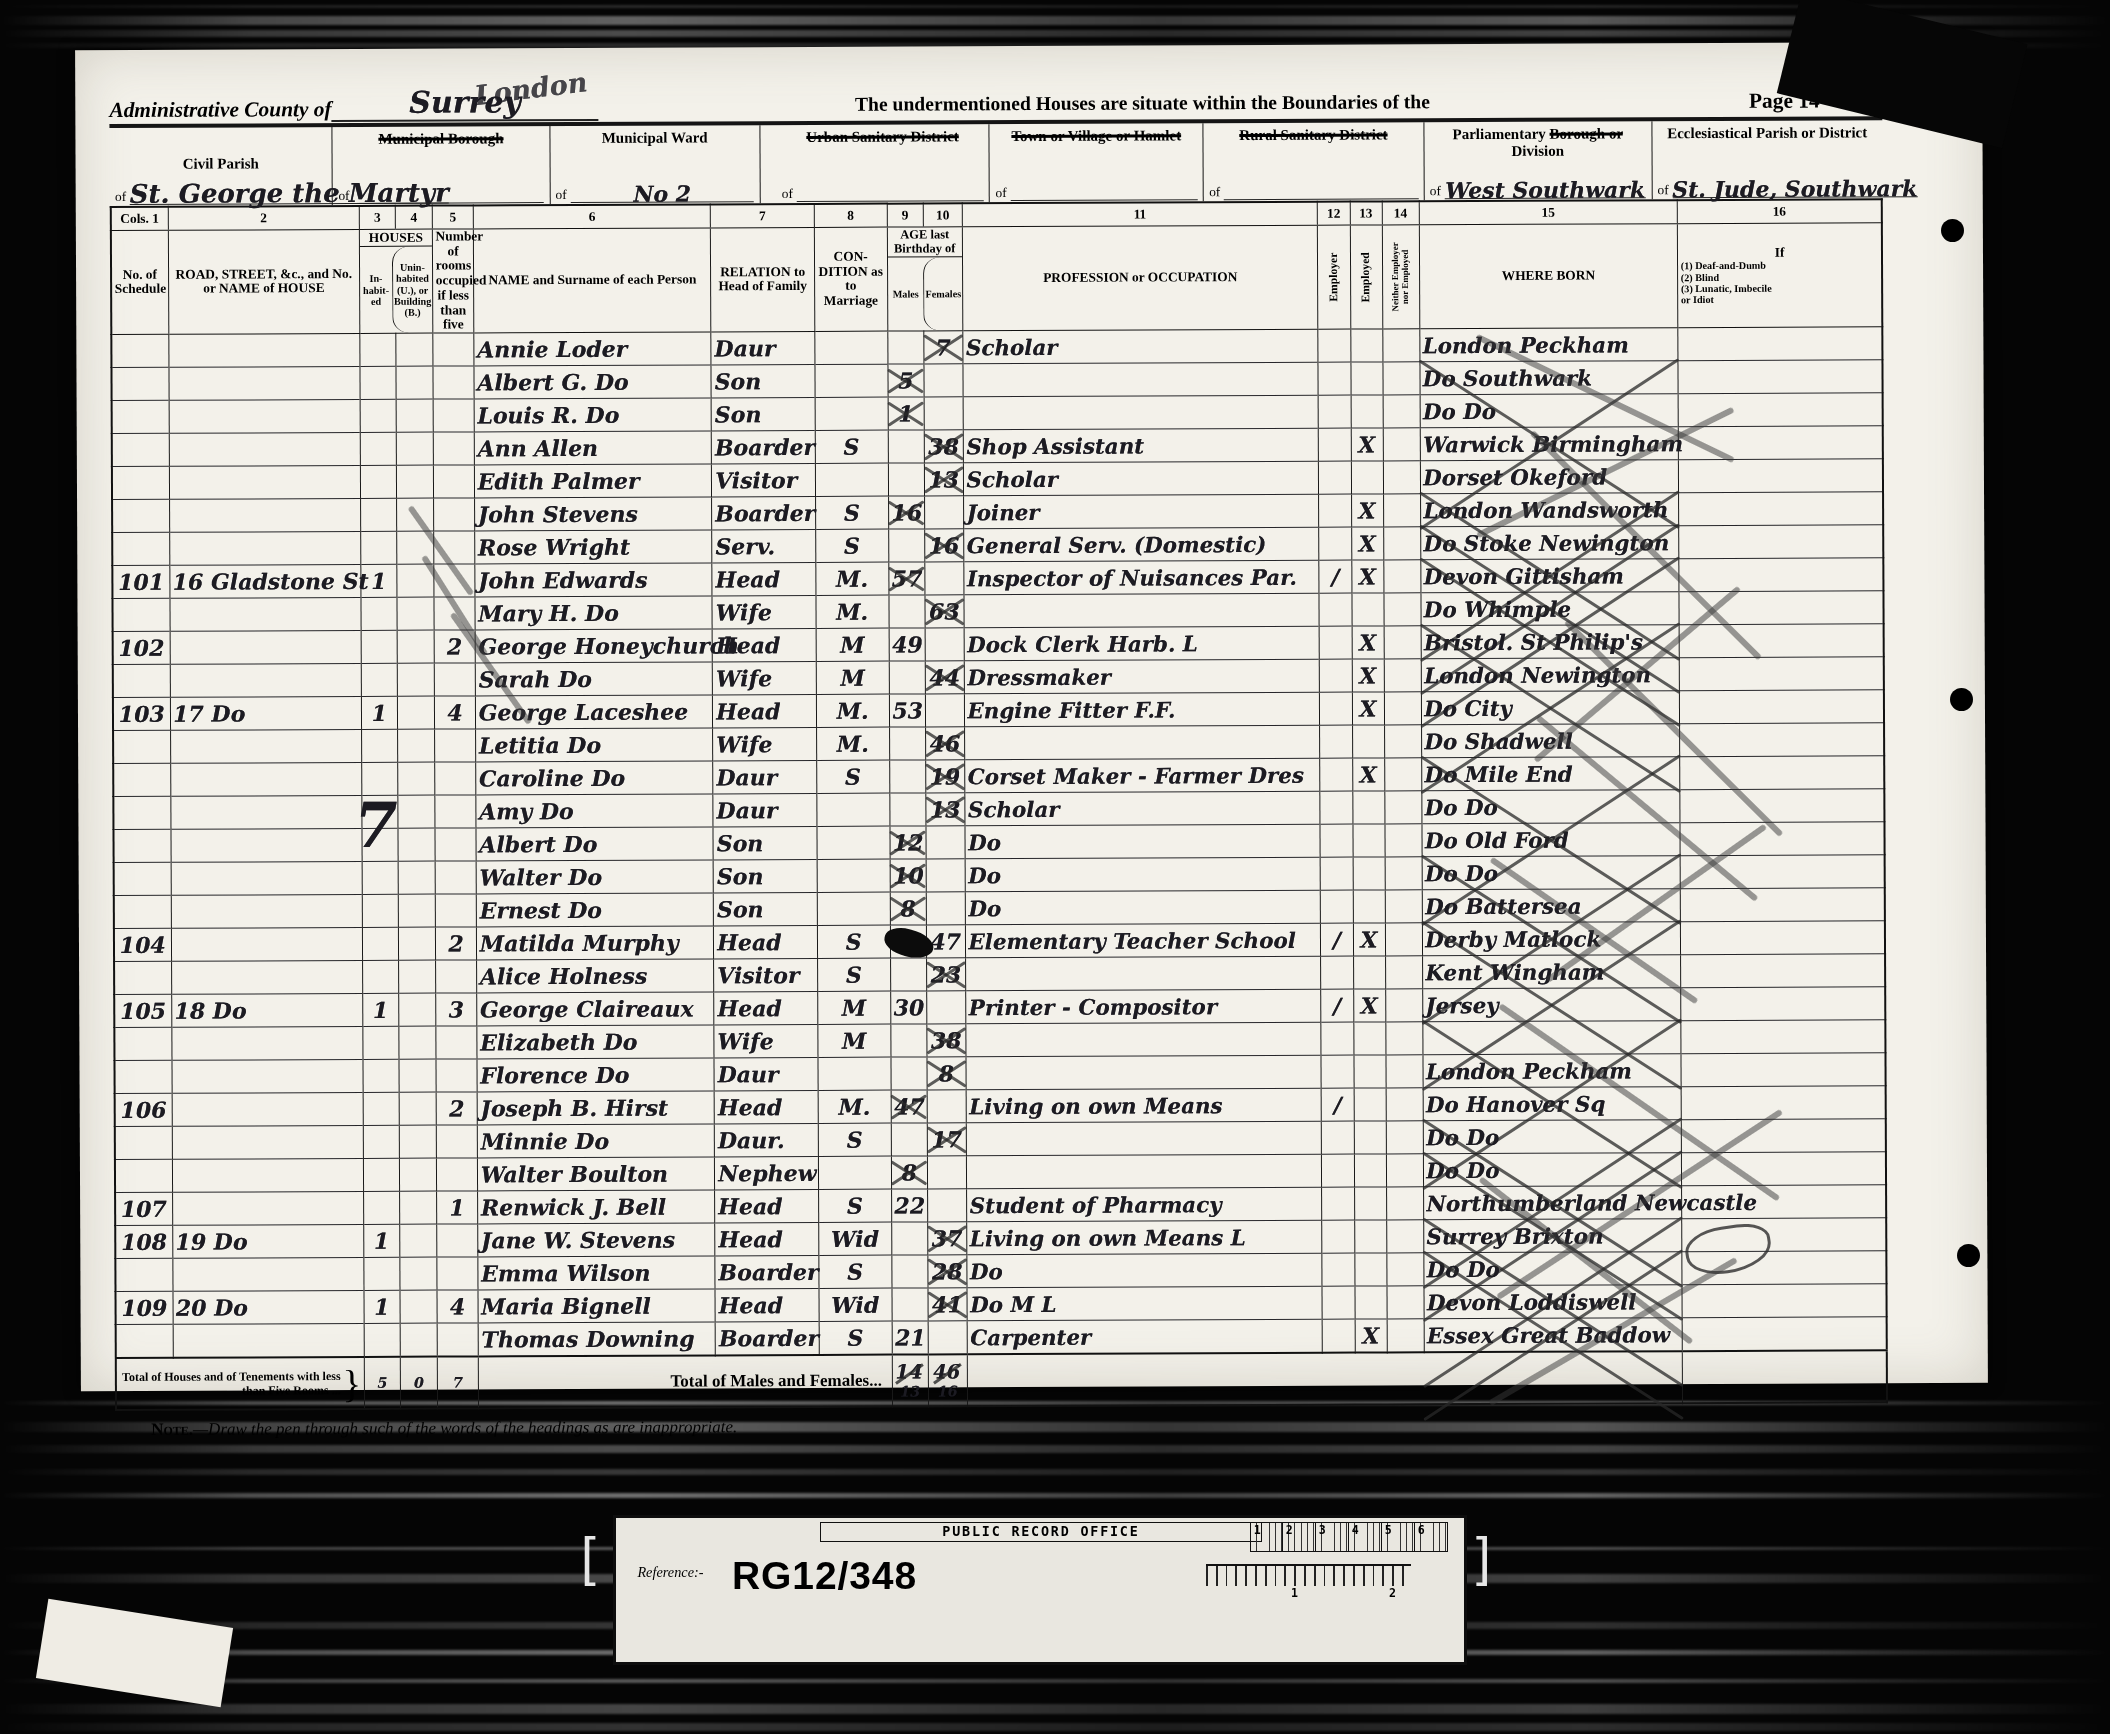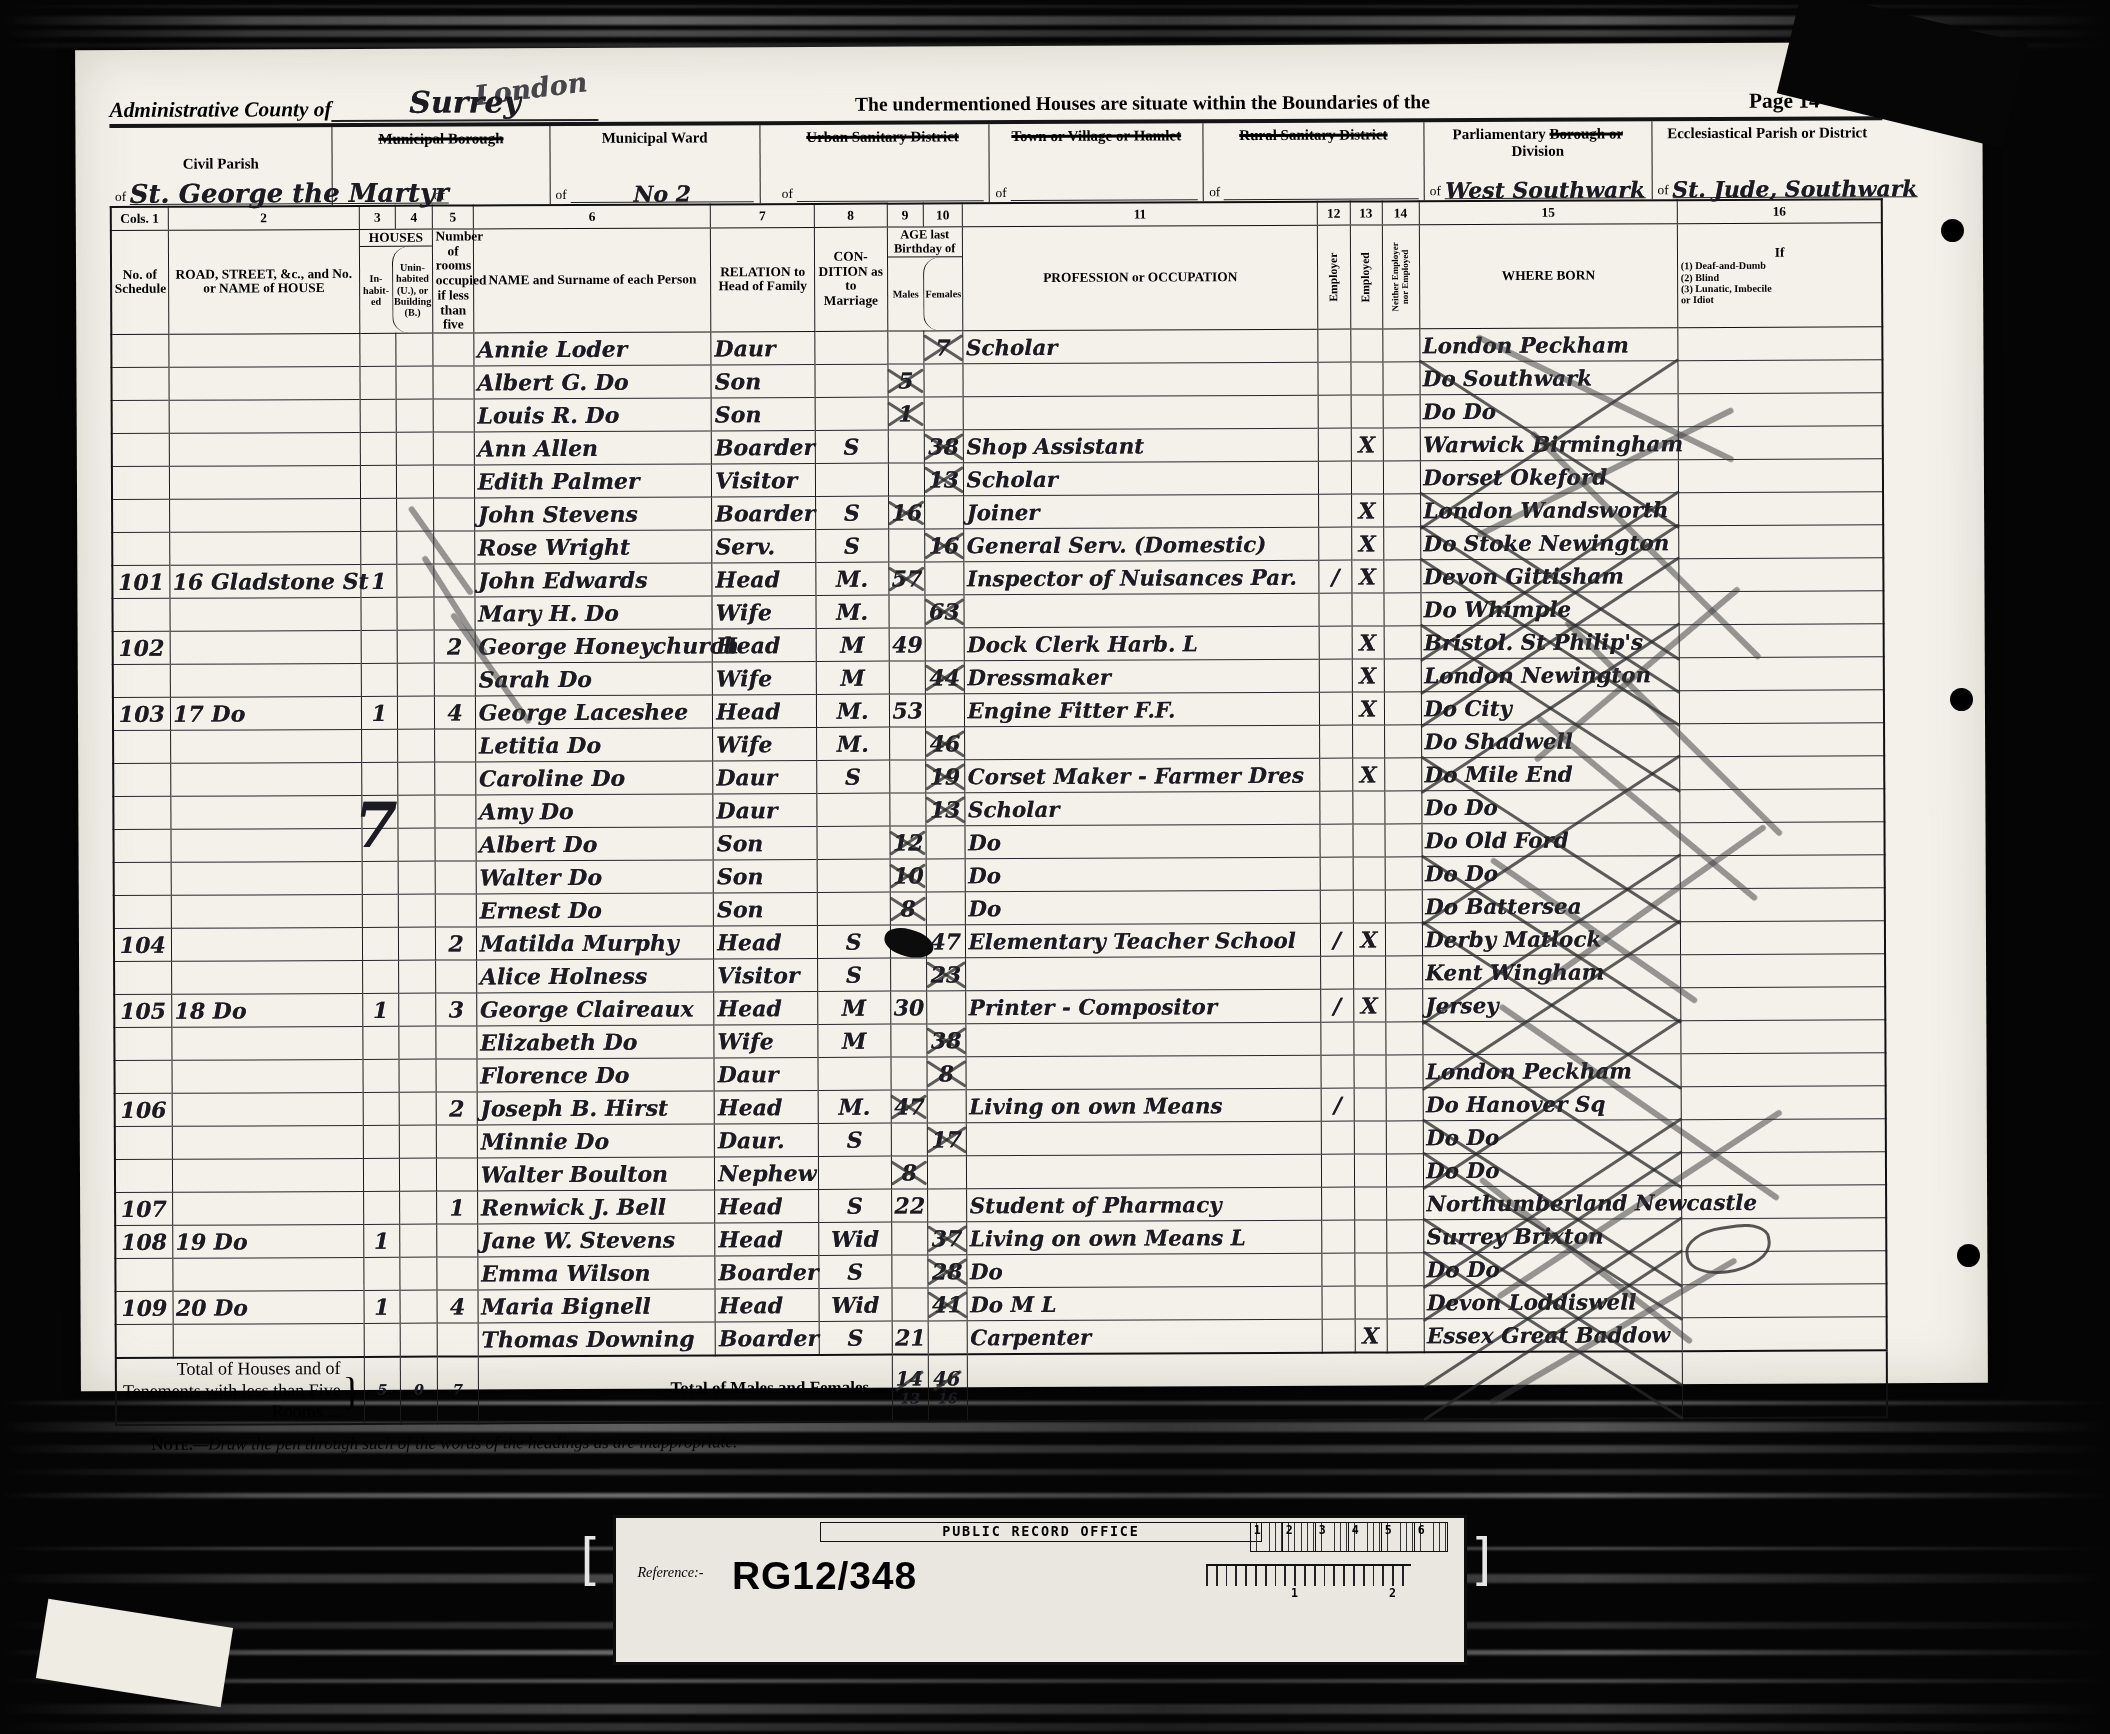--- a/index.html
+++ b/index.html
@@ -58,21 +58,21 @@
   .xmark::before{transform:rotate(33deg);} .xmark::after{transform:rotate(-33deg);}
   .loopmark::before{content:"";position:absolute;width:80px;height:41px;border:3.6px solid rgba(45,45,45,.8);
     border-radius:50% 40% 60% 50%;transform:rotate(-8deg);margin-top:-9px;}
   td{position:relative;}
   .blot{position:absolute;width:50px;height:27px;background:#0c0c0c;border-radius:46% 54% 50% 50%;
     transform:rotate(14deg);z-index:5;}
   .pstroke{position:absolute;height:6.2px;background:rgba(55,55,55,.5);border-radius:3.6px;filter:blur(0.4px);z-index:5;}
   .big7{position:absolute;font-size:62px;z-index:5;}
   
   .totrow td{height:50px;border-top:2.7px solid #111;}
-  .totlabel{font-size:18px;font-weight:normal;text-align:right;line-height:1.2;padding-right:1.8px;}
+  .totlabel{font-size:12px;font-weight:bold;text-align:right;line-height:1.2;padding-right:1.8px;}
   .brace{font-size:39px;font-weight:normal;vertical-align:middle;}
   .totmf{font-size:17px;font-weight:bold;text-align:right;padding-right:7.1px;}
   .oldnum{display:inline-block;position:relative;margin-right:1.8px;font-size:19.6px;}
   .oldnum::after{content:"";position:absolute;left:-2.7px;top:50%;width:120%;height:2.7px;background:rgba(40,40,40,.8);transform:rotate(-35deg);}
   .note{font-size:17px;font-style:italic;margin-top:9px;padding-left:36px;}
   .note b{font-style:normal;font-variant:small-caps;}
   
   .refstrip{position:absolute;left:613px;top:1515px;width:854px;height:150px;background:#e9e7e0;z-index:3;
     border:3.6px solid #0d0d0d;box-sizing:border-box;font-family:"DejaVu Sans Mono", monospace;}
   .probox{position:absolute;left:24%;top:3.6px;width:52%;border:1.8px solid #111;text-align:center;
@@ -130,21 +130,21 @@
     </div>
 
     <div class="districts" id="districts">
         <div class="dbox" style="width: 12.6%; justify-content: flex-end;">
           <div class="dlabel">Civil Parish</div>
           <div class="dof">
             <span>of</span>
             <span class="dline"><span class="hw dval" style="font-size: 26px;">St. George the Martyr</span></span>
           </div>
         </div>
-        <div class="dbox" style="width: 12.4%; align-items: center;">
+        <div class="dbox" style="width: 12.4%;">
           <div class="dlabel struckx">Municipal Borough</div>
           <div class="dof">
             <span>of</span>
             <span class="dline"><span class="hw dval"></span></span>
           </div>
         </div>
         <div class="dbox" style="width: 12%;">
           <div class="dlabel">Municipal Ward</div>
           <div class="dof">
             <span>of</span>

